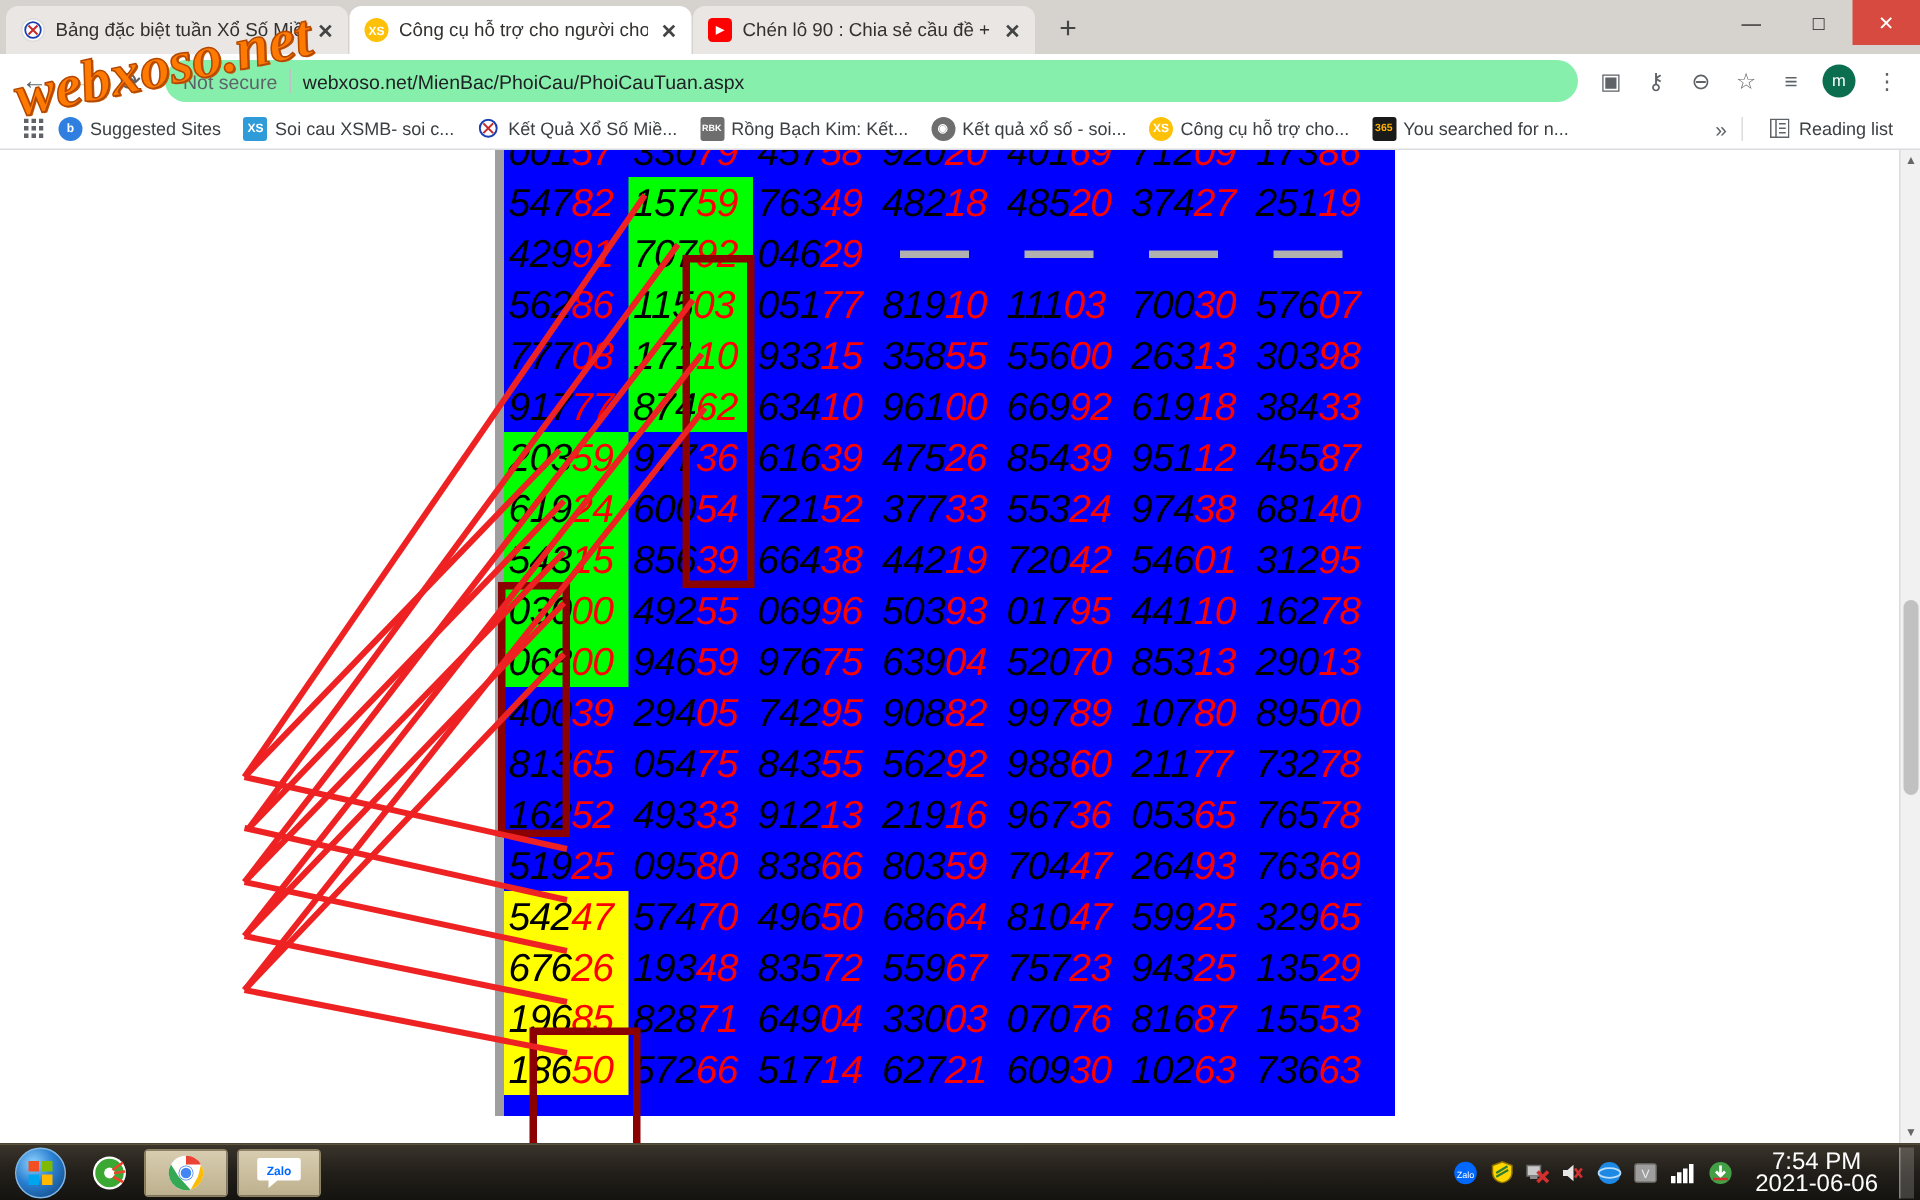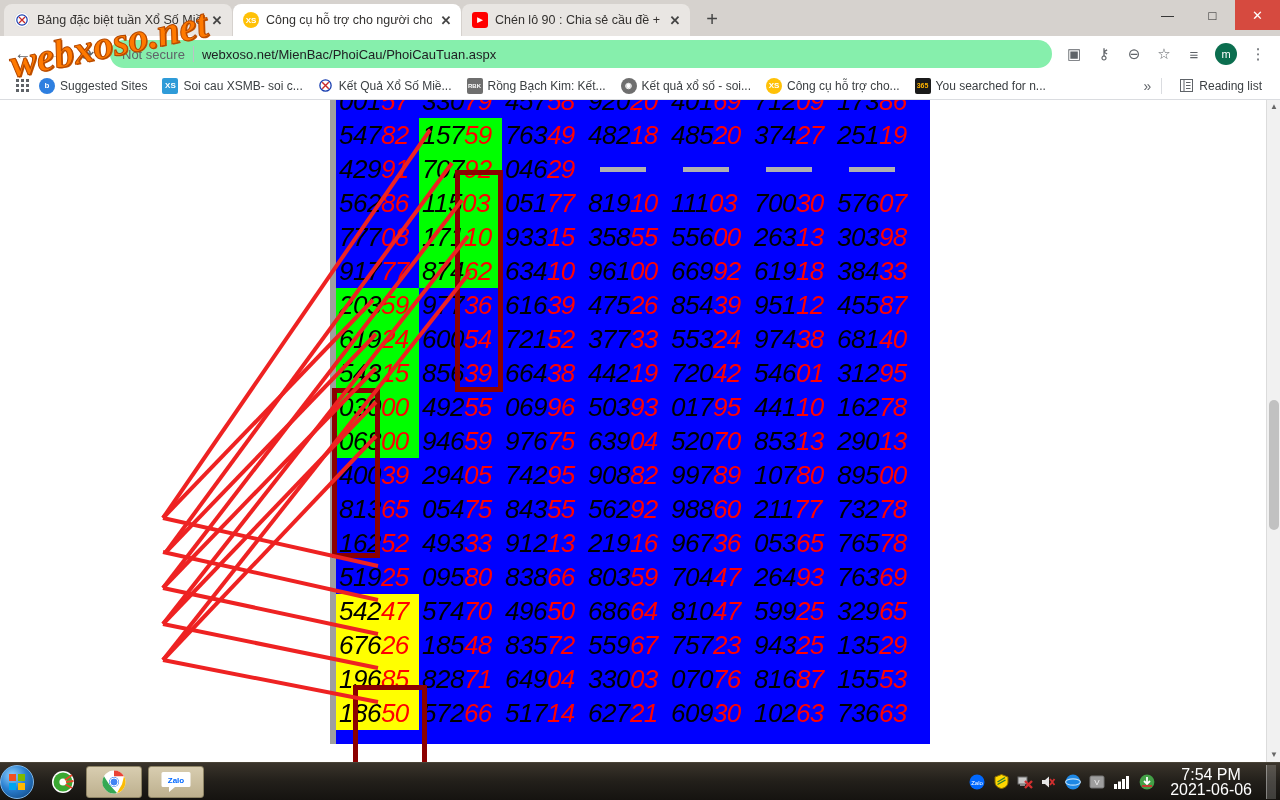--- a/index.html
+++ b/index.html
@@ -175,21 +175,21 @@
     -webkit-text-stroke:1px #b34700;
     transform:rotate(-12deg);
     text-shadow: 1px 1px 0 #c45500;
     pointer-events:none;
   }
 
   
   #taskbar {
     position:absolute; left:0; top:762px; width:1280px; height:38px;
     background:linear-gradient(180deg, #3a342b 0%, #221f1a 50%, #151310 100%);
-    display:flex; align-items:center; gap:2px; padding-left:0;
+    display:flex; align-items:center; gap:2px; padding-left:10px;
     border-top:1px solid #4a4437;
   }
   #startorb {
     width:34px; height:34px; border-radius:50%;
     background:radial-gradient(circle at 35% 30%, #8fd2ff 0%, #2a7fd0 45%, #0d3f77 100%);
     display:flex; align-items:center; justify-content:center;
     margin-right:10px;
     border:1px solid #7fb7e8;
   }
   .tb-quick {
@@ -838,21 +838,21 @@
             <span class="head">329</span>
             <span class="tail">65</span>
           </div>
         </div>
         <div class="grow">
           <div class="gcell hl-yellow">
             <span class="head">676</span>
             <span class="tail">26</span>
           </div>
           <div class="gcell">
-            <span class="head">185</span>
+            <span class="head">193</span>
             <span class="tail">48</span>
           </div>
           <div class="gcell">
             <span class="head">835</span>
             <span class="tail">72</span>
           </div>
           <div class="gcell">
             <span class="head">559</span>
             <span class="tail">67</span>
           </div>

